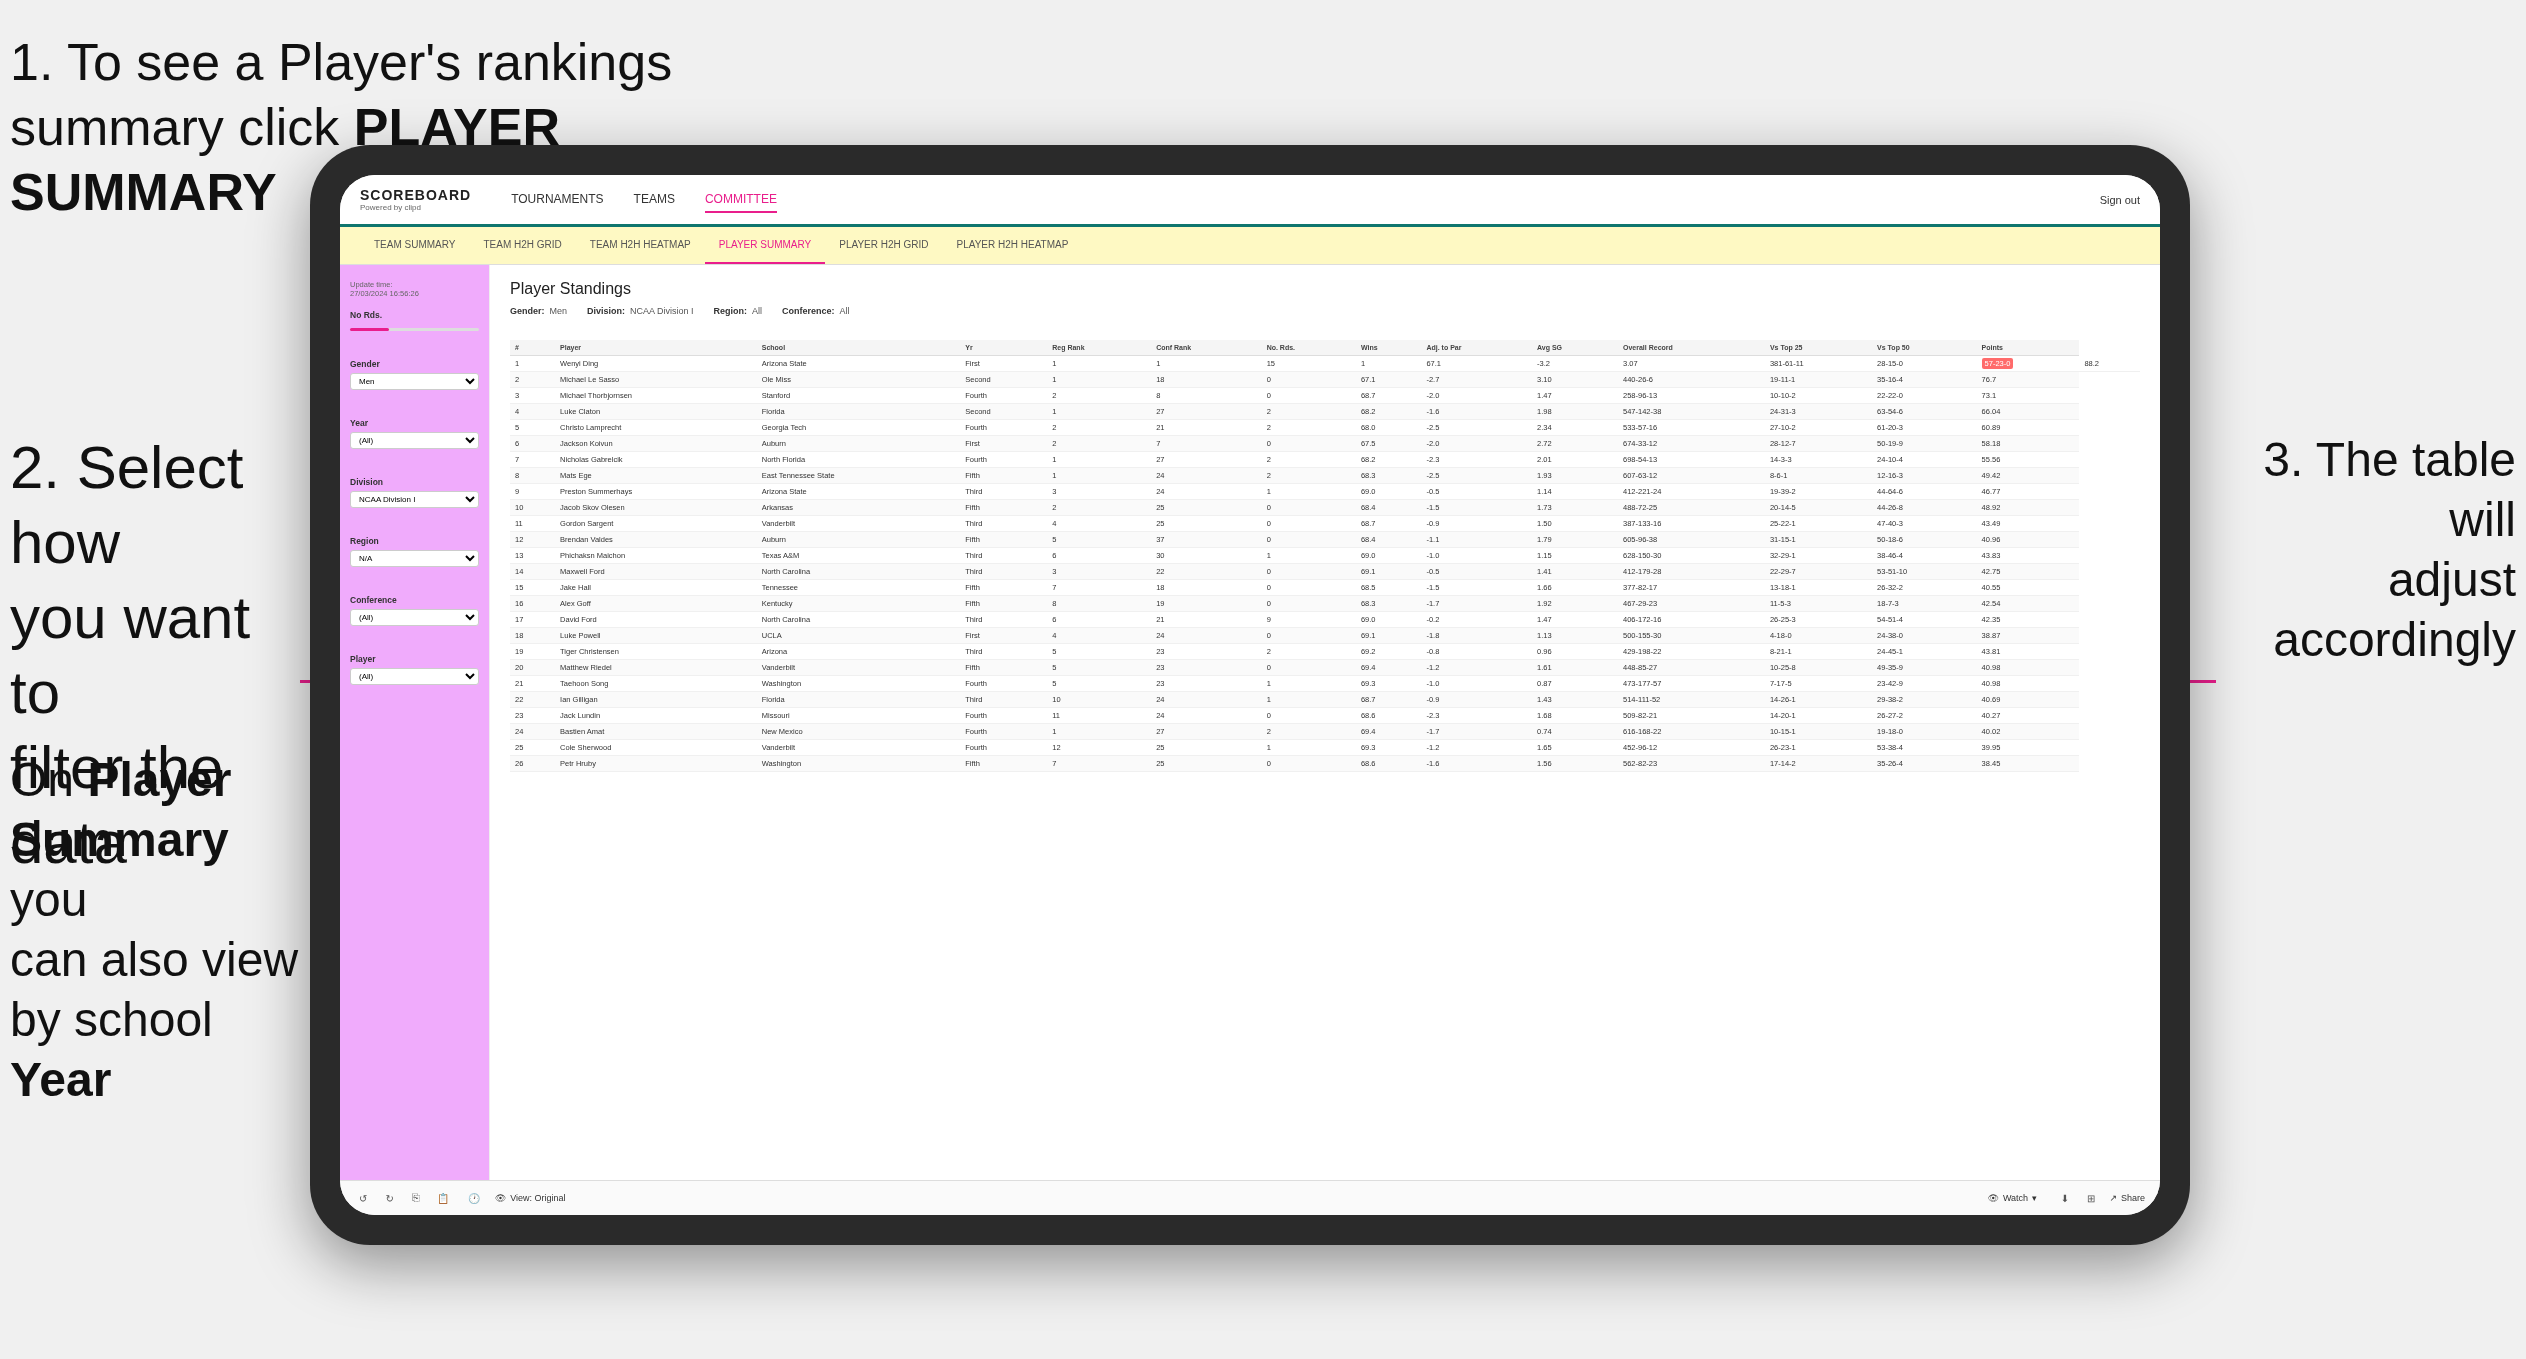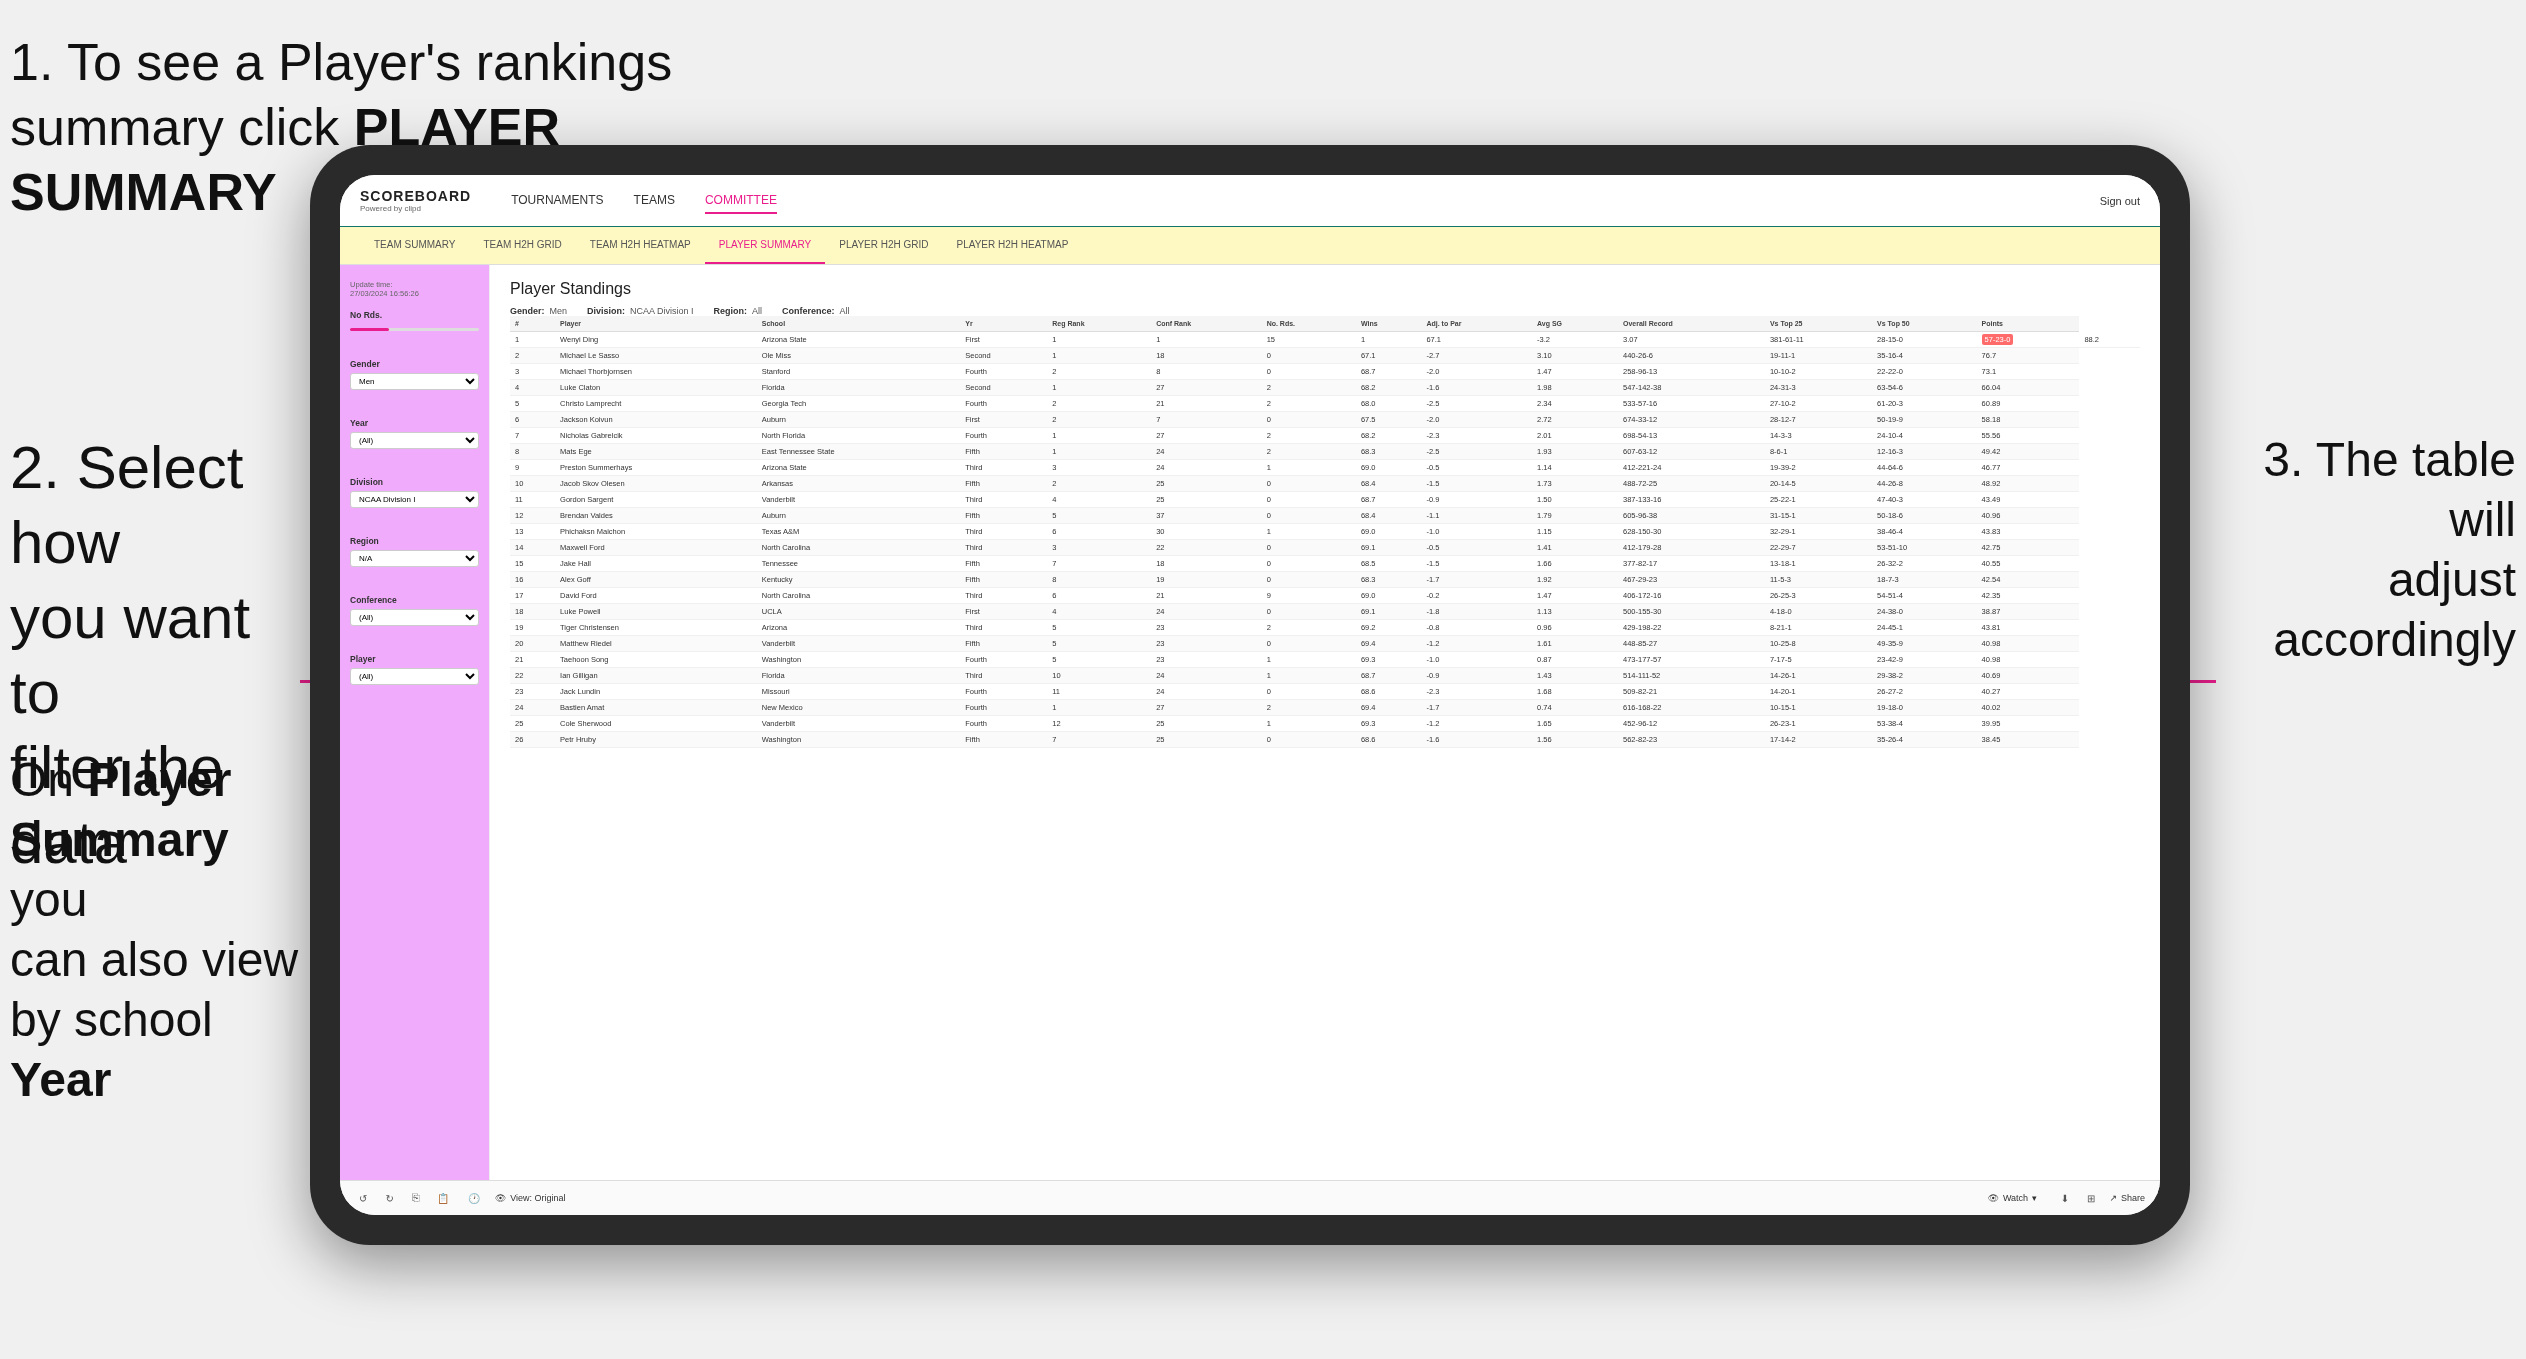--- a/index.html
+++ b/index.html
@@ -79,21 +79,21 @@
       display: flex;
       flex-direction: column;
     }
 
     
     .nav-bar {
       display: flex;
       align-items: center;
       padding: 0 20px;
       background: #fff;
-      border-bottom: 1px solid #0f766e;
+      border-bottom: 3px solid #0f766e;
       height: 52px;
       flex-shrink: 0;
       justify-content: flex-end;
     }
 
     .logo-area {
       display: flex;
       flex-direction: column;
       margin-right: 40px;
     }
@@ -242,21 +242,21 @@
     .table-title {
       font-size: 16px;
       font-weight: 400;
       color: #222;
       margin-bottom: 8px;
     }
 
     .filter-row {
       display: flex;
       gap: 20px;
-      margin-bottom: 0;
+      margin-bottom: 24px;
       font-size: 9px;
       color: #333;
       align-items: center;
     }
 
     .filter-item {
       display: flex;
       align-items: center;
       gap: 5px;
     }

